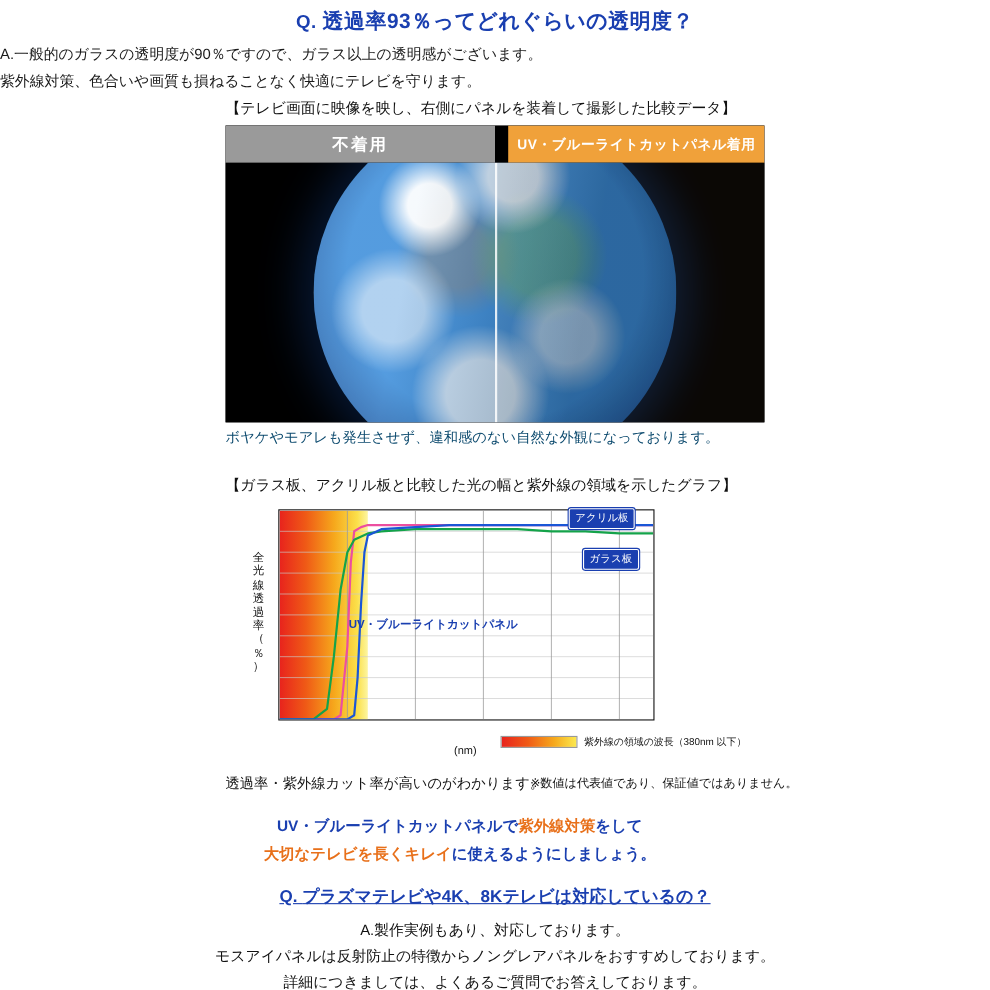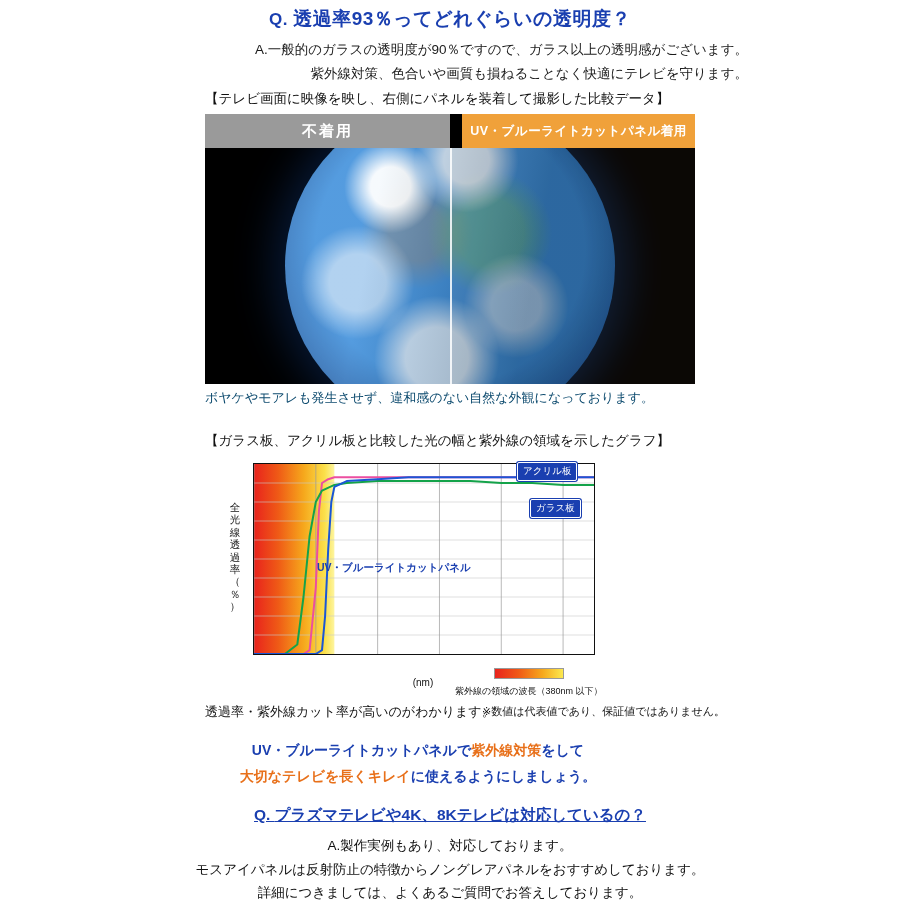--- a/index.html
+++ b/index.html
@@ -11,21 +11,21 @@
   .page{position:relative;width:900px;height:900px;}
 
   
   .q1{
     position:absolute;left:0;top:6px;width:900px;text-align:center;
     font-size:17px;font-weight:bold;color:#1a3fb0;letter-spacing:.5px;
   }
   .q1 .big{font-size:19px;}
 
   .a1{
-    position:absolute;left:0;top:38px;width:748px;text-align:right;
+    position:absolute;left:0;top:38px;width:748px;text-align:left;
     font-size:13.5px;color:#1a1a1a;line-height:1.75;
   }
 
   
   .cap1{
     position:absolute;left:205px;top:90px;font-size:13.5px;color:#111;
   }
   .cmp{
     position:absolute;left:205px;top:114px;width:490px;height:270px;
     border:0;overflow:hidden;background:#000;
@@ -92,21 +92,21 @@
 
   .legend-chip{
     position:absolute;font-size:9.5px;color:#fff;background:#1a3fb0;
     border:1px solid #fff;padding:2px 5px;border-radius:2px;white-space:nowrap;
     box-shadow:0 0 0 1px #1a3fb0;
   }
   .bluetxt{
     position:absolute;font-size:10.5px;font-weight:bold;color:#1a3fb0;white-space:nowrap;
   }
 
-  .uvlegend{position:absolute;left:250px;top:213px;display:flex;align-items:center;gap:6px;flex-direction:column;}
+  .uvlegend{position:absolute;left:250px;top:213px;display:flex;align-items:center;gap:6px;}
   .uvbar{width:68px;height:9px;background:linear-gradient(90deg,#e8231d 0%,#f05a16 35%,#f6a81c 70%,#fce94f 100%);border:1px solid #999;}
   .uvtxt{font-size:9px;color:#111;}
 
   .note2{position:absolute;left:205px;top:703px;font-size:13px;color:#111;}
   .note3{position:absolute;left:482px;top:704px;font-size:11px;color:#111;}
 
   .cta{
     position:absolute;left:0;top:738px;width:836px;text-align:center;
     font-size:14px;font-weight:bold;color:#1a3fb0;line-height:1.85;
   }

